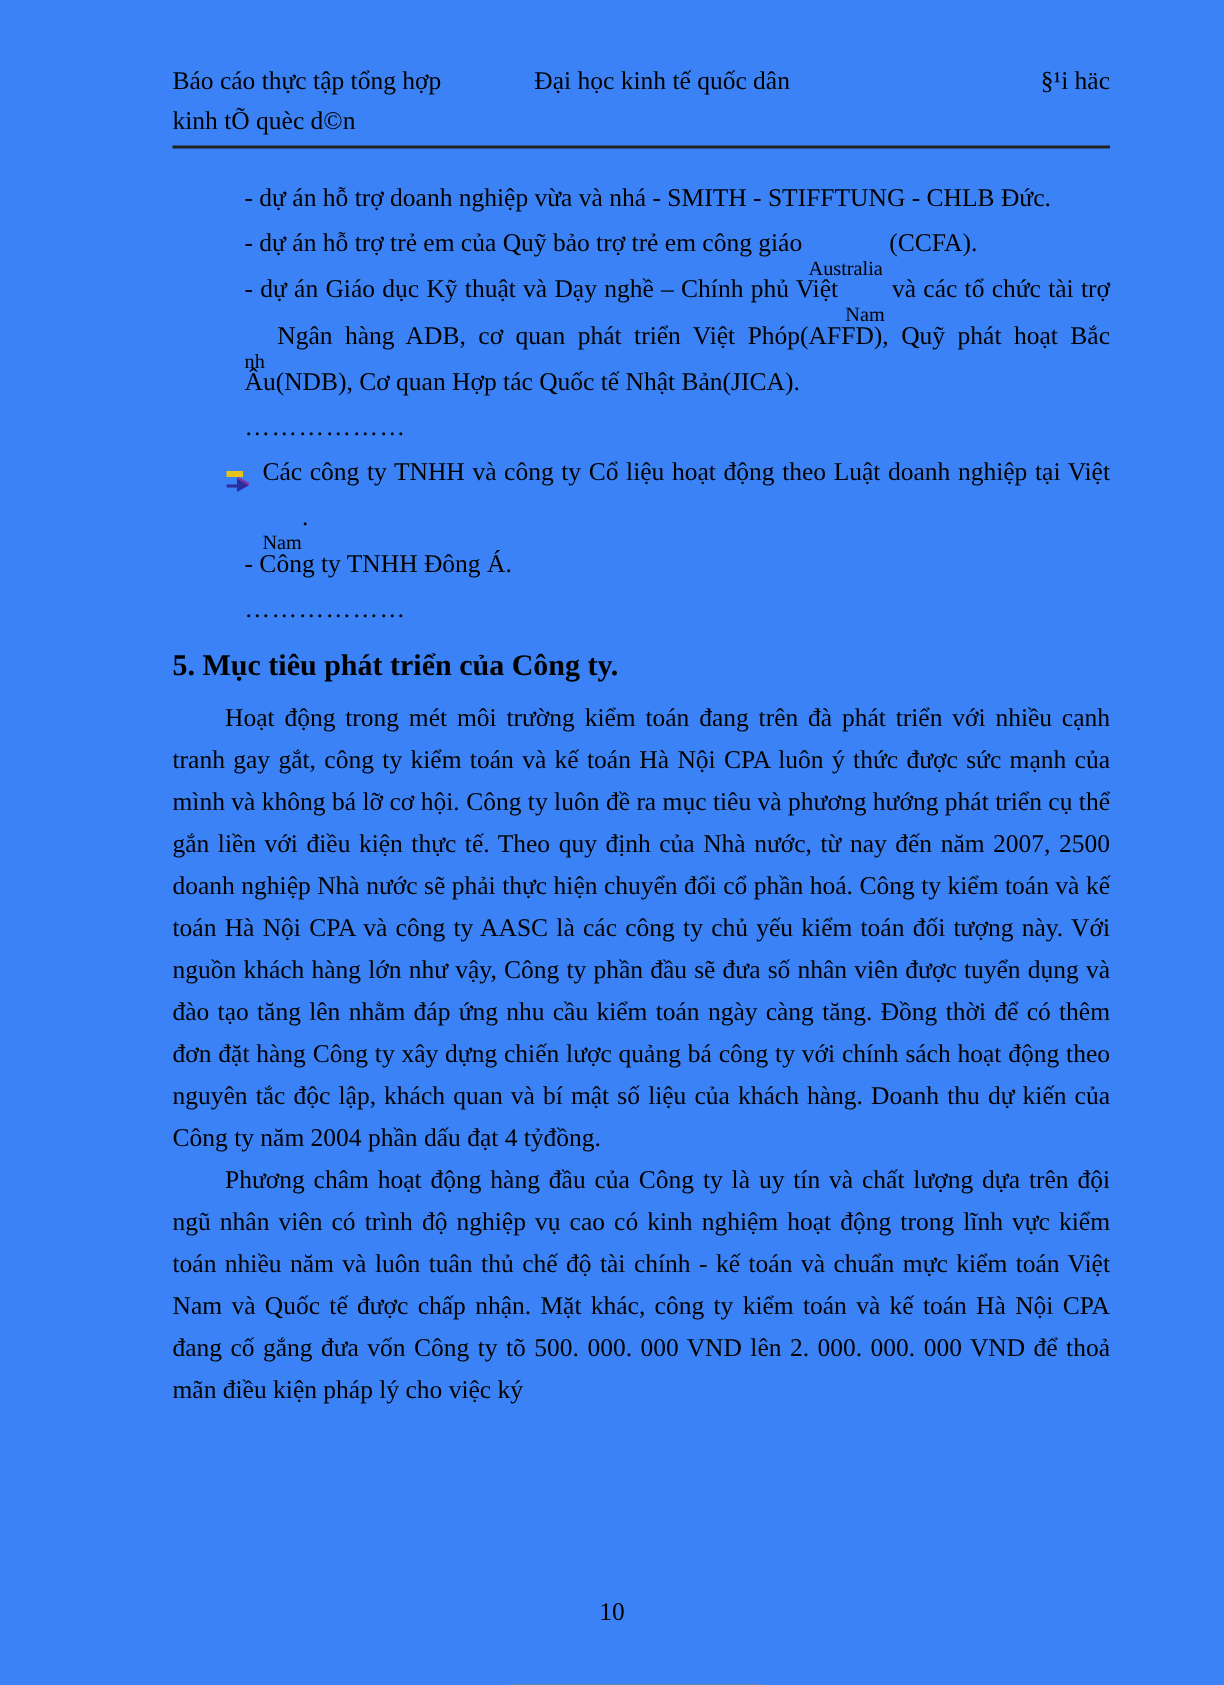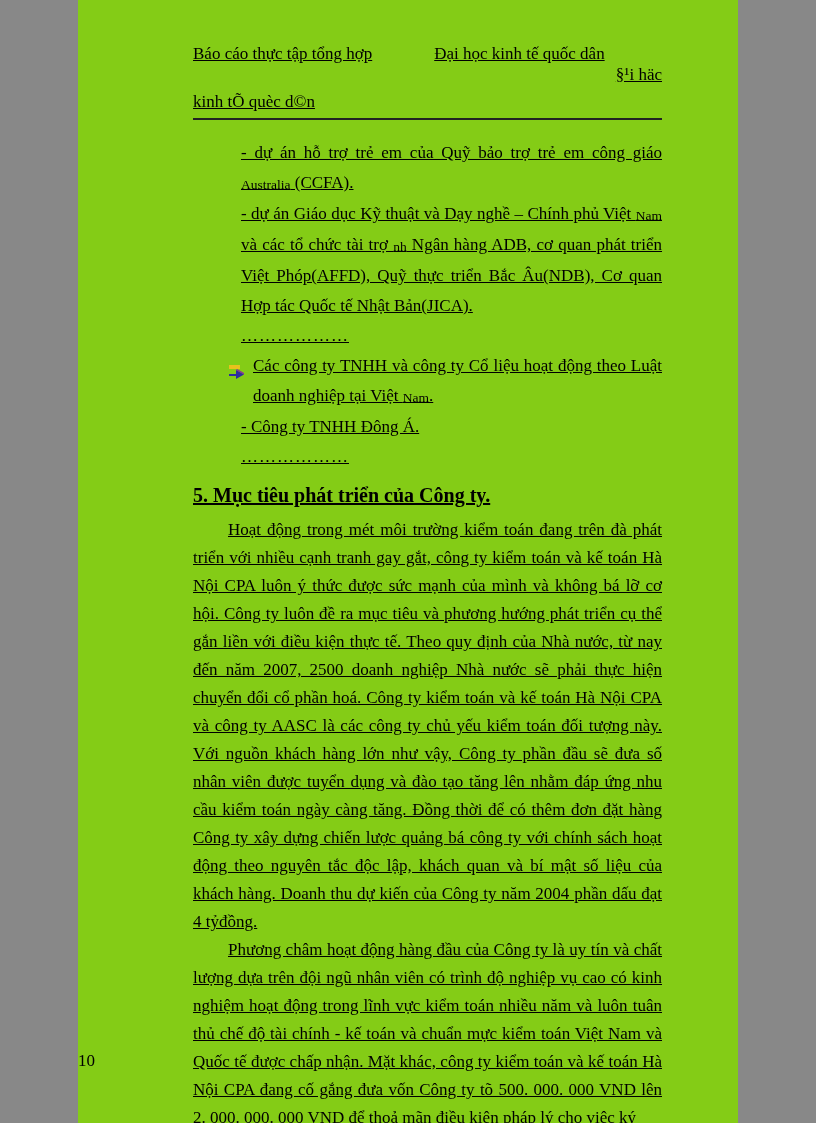--- a/index.html
+++ b/index.html
@@ -1,37 +1,36 @@
 <!DOCTYPE html>
 <html><head>
 <meta charset="utf-8">
 <style>
   * { margin: 0; padding: 0; box-sizing: border-box; }
   html, body { background: #888; }
   body { font-family: "Liberation Serif", "DejaVu Serif", serif; }
   .page {
     position: relative;
-    width: 660px;
+    width: 816px;
     height: 1123px;
     margin: 0 auto;
-    background: #84cc16;
+    background: #3b82f6;
     color: #000;
     padding: 40px 76px 0 115px;
     overflow: hidden;
-    text-decoration: underline;
   }
   .doc-header {
     border-bottom: 2px solid #222;
     padding-bottom: 3px;
     font-size: 17px;
     line-height: 27px;
   }
   .doc-header .line1 { display: flex; }
   .doc-header .h-center { margin-left: 62px; }
-  .doc-header .h-right { margin-left: auto; margin-top: 21px; }
+  .doc-header .h-right { margin-left: auto; }
   main { margin-top: 18px; font-size: 17px; }
   .list-item {
     margin-left: 48px;
     text-align: justify;
     line-height: 30px;
   }
   .dots-line {
     margin-left: 48px;
     line-height: 30px;
     letter-spacing: 1px;
@@ -46,62 +45,63 @@
   .bullet-item .icon-wrap {
     position: absolute;
     left: 0;
     top: 8px;
     width: 17px;
     height: 15px;
   }
   .sub {
     font-size: 13.5px;
     position: relative;
-    top: 1px;
+    top: 16px;
   }
   .section-heading {
     font-size: 20px;
     font-weight: bold;
     margin: 10px 0 8px 0;
     line-height: 26px;
   }
   .para {
     text-align: justify;
     text-indent: 35px;
     line-height: 28px;
   }
   .page-footer {
     position: absolute;
-    bottom: 52px;
+    bottom: 38px;
     left: 0;
     right: 0;
-    text-align: left;
+    text-align: center;
     font-size: 17px;
   }
 </style>
 </head>
 <body>
 
 <div class="page">
 
   <header class="doc-header">
     <div class="line1">
       <span class="h-left">Báo cáo thực tập tổng hợp</span>
       <span class="h-center">Đại học kinh tế quốc dân</span>
       <span class="h-right">§¹i häc</span>
     </div>
     <div class="line2">kinh tÕ quèc d©n</div>
   </header>
 
   <main>
 
+    <p class="list-item">- dự án hỗ trợ doanh nghiệp vừa và nhá - SMITH - STIFFTUNG - CHLB Đức.</p>
 
     <p class="list-item"><span>- dự án hỗ trợ trẻ em của Quỹ bảo trợ trẻ em công giáo </span><span class="sub">Australia</span><span> (CCFA).</span></p>
 
-    <p class="list-item"><span>- dự án Giáo dục Kỹ thuật và Dạy nghề – Chính phủ Việt </span><span class="sub">Nam</span><span> và các tổ chức tài trợ </span><span class="sub">nh</span><span> Ngân hàng ADB, cơ quan phát triển Việt Phóp(AFFD), Quỹ thực triển Bắc Âu(NDB), Cơ quan Hợp tác Quốc tế Nhật Bản(JICA).</span></p>
+    <p class="list-item"><span>- dự án Giáo dục Kỹ thuật và Dạy nghề – Chính phủ Việt </span><span class="sub">Nam</span><span> và các tổ chức tài trợ </span><span class="sub">nh</span><span> Ngân hàng ADB, cơ quan phát triển Việt Phóp(AFFD), Quỹ phát hoạt Bắc Âu(NDB), Cơ quan Hợp tác Quốc tế Nhật Bản(JICA).</span></p>
 
     <p class="dots-line">………………</p>
 
     <p class="bullet-item">
       <span class="icon-wrap"><svg width="17" height="15" viewBox="0 0 17 15" aria-hidden="true">
             <rect x="1" y="1" width="11" height="4" fill="#e8c21c"></rect>
             <polygon points="1,10 8,10 8,6 16,10.5 8,15 8,12 1,12" fill="#2d2d9e"></polygon>
             <polygon points="8,6 16,10.5 16,9 9,5" fill="#8c2da0"></polygon>
           </svg></span><span>Các công ty TNHH và công ty Cổ liệu hoạt động theo Luật doanh nghiệp tại Việt </span><span class="sub">Nam</span><span>.</span>
     </p>

